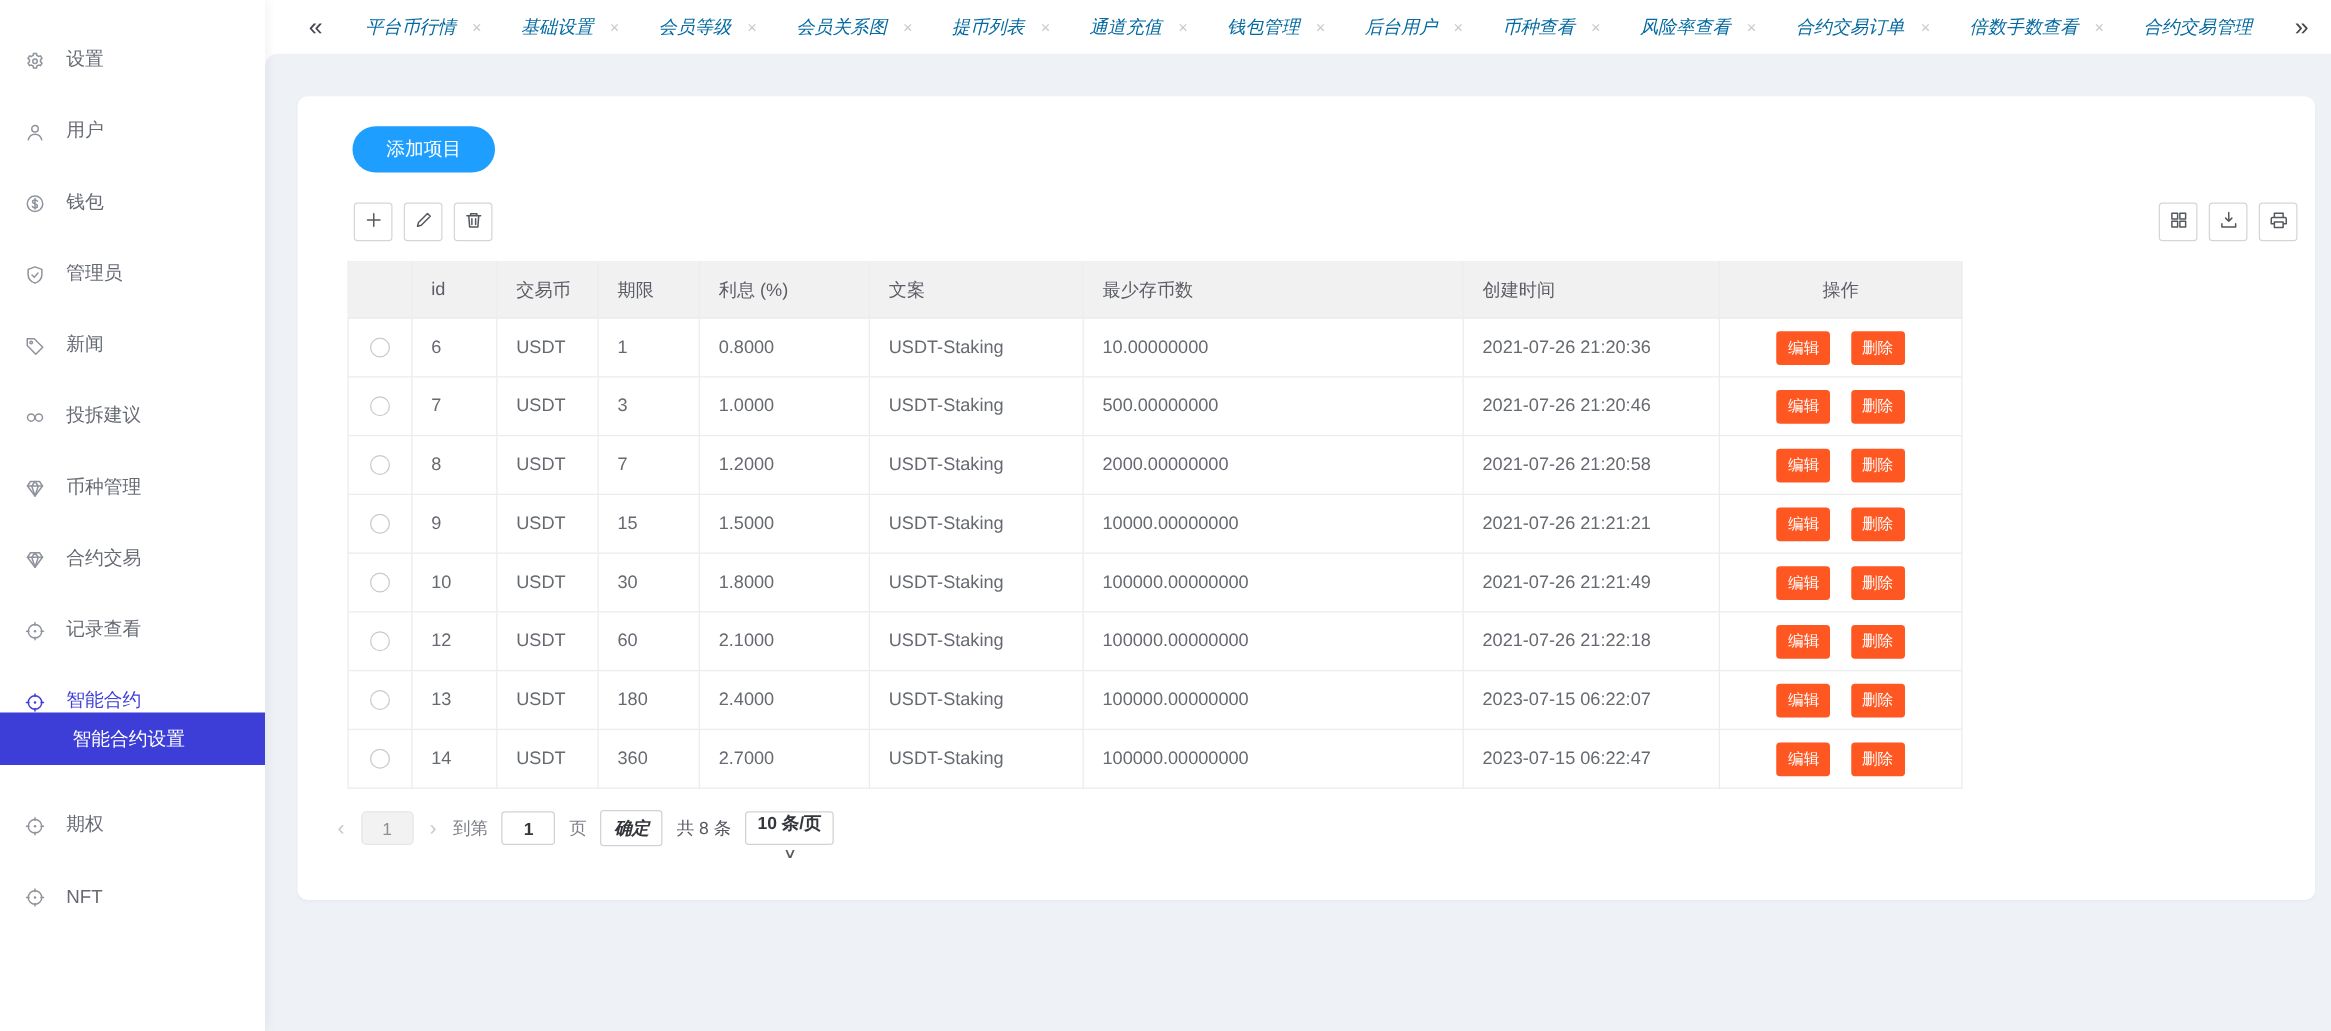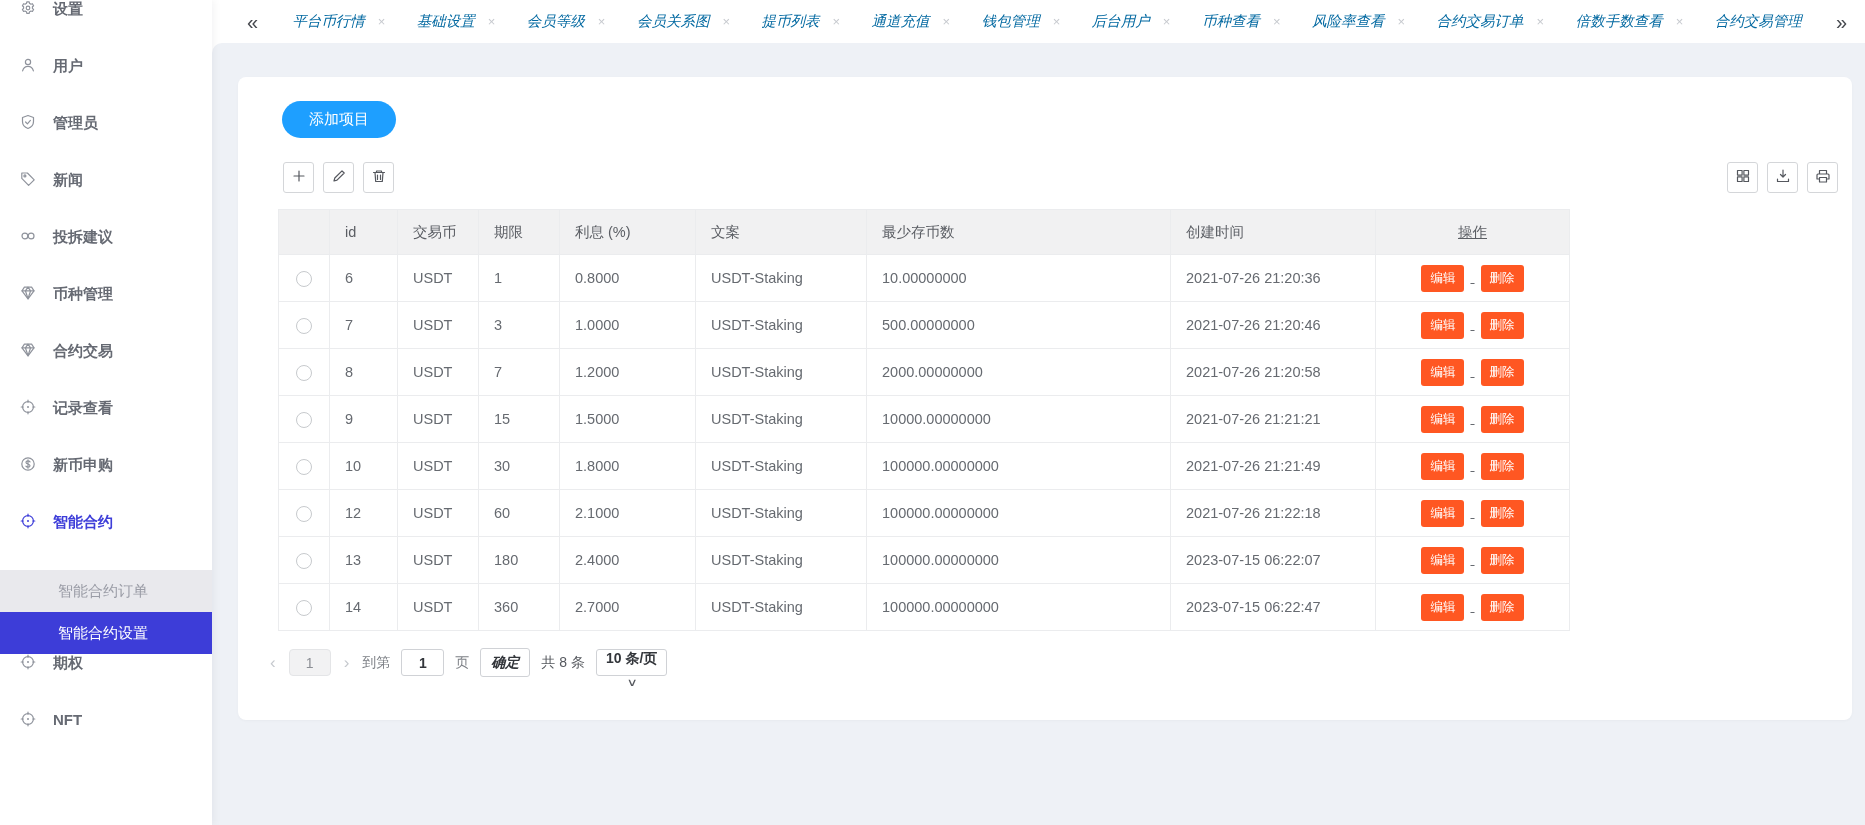--- a/index.html
+++ b/index.html
@@ -3,22 +3,22 @@
 <meta charset="utf-8">
 <style>
   * { box-sizing: border-box; margin: 0; padding: 0; }
   html,body { width: 1865px; height: 825px; overflow: hidden; }
   body { font-family: "Liberation Sans", "DejaVu Sans", sans-serif; background: #eef1f6; }
   .app { display: flex; width: 100%; height: 100%; }
 
   
   .sidebar { width: 212px; height: 100%; background: #fff; flex: 0 0 auto;
              box-shadow: 2px 0 8px rgba(0,21,41,.05); z-index: 5; }
-  .side-item { height: 57px; display: flex; align-items: flex-start; padding-left: 20px;
-               color: #666a73; font-size: 15px; cursor: pointer; font-weight: bold; }
+  .side-item { height: 57px; display: flex; align-items: flex-end; padding-left: 20px;
+               color: #666a73; font-size: 15px; cursor: pointer; }
   .side-item .sicon { width: 16px; height: 16px; margin-right: 17px; color: #8f939c; display: inline-flex; }
   .side-item .sicon svg { width: 16px; height: 16px; }
   .side-item.active { color: #3e3ed9; }
   .side-item.active .sicon { color: #3e3ed9; }
   .sub-item { height: 42px; display: flex; align-items: center; padding-left: 58px;
               font-size: 15px; color: #9a9ca6; cursor: pointer; }
   .sub-item.hover { background: #e9e9ed; color: #9a9ca6; }
   .sub-item.active { background: #3d3dd8; color: #fff; }
 
   
@@ -48,21 +48,21 @@
               justify-content: center; cursor: pointer; }
   .tool-btn svg { width: 16px; height: 16px; }
   .toolbar .spacer { flex: 1; }
 
   table { border-collapse: collapse; table-layout: fixed; width: 1291px; margin-left: 40px;
           font-size: 14.5px; color: #666a70; }
   th, td { border: 1px solid #ebecee; }
   th { background: #f1f1f2; height: 45px; font-weight: normal; text-align: left;
        padding-left: 15px; color: #5b5e64; }
   td { height: 47px; padding-left: 15px; background: #fff; }
-  th.op-col, td.op-cell { text-align: center; padding-left: 0; text-decoration: underline; }
+  th.op-col, td.op-cell { text-align: center; padding-left: 0; }
   .radio { display: inline-block; width: 16px; height: 16px; border: 1px solid #c7cacd;
            border-radius: 50%; background: #fff; cursor: pointer; vertical-align: middle; }
   td.radio-cell { text-align: center; padding-left: 0; }
   .op-btn { display: inline-block; background: #ff5722; color: #fff; border: none;
             border-radius: 3px; font-size: 12.5px; padding: 5px 9px; margin: 0 6px;
             cursor: pointer; font-family: inherit; }
 
   .pagination { display: flex; align-items: center; margin: 17px 0 0 30px; gap: 11px;
                 font-size: 14px; color: #7d8086; }
   .pg-arrow { color: #c6c9ce; font-size: 17px; cursor: pointer; line-height: 1; padding: 0 2px; }
@@ -102,20 +102,29 @@
         <div class="side-item">
           <span class="sicon">
             <svg viewBox="0 0 16 16" fill="none" stroke="currentColor" stroke-width="1.2" stroke-linecap="round" stroke-linejoin="round">
               <circle cx="8" cy="5" r="2.6"></circle>
               <path d="M2.6 13.8c.8-2.9 3-4.4 5.4-4.4s4.6 1.5 5.4 4.4"></path>
             </svg>
           </span>
           <span>用户</span>
         </div>
 
+        <div class="side-item">
+          <span class="sicon">
+            <svg viewBox="0 0 16 16" fill="none" stroke="currentColor" stroke-width="1.2" stroke-linecap="round" stroke-linejoin="round">
+              <circle cx="8" cy="8" r="6.2"></circle>
+              <path d="M8 3.8v8.4M10 5.9c-.5-.7-1.2-1-2-1-1.1 0-2 .6-2 1.5 0 2.1 4 1.2 4 3.3 0 .9-.9 1.5-2 1.5-.9 0-1.6-.3-2.1-1"></path>
+            </svg>
+          </span>
+          <span>钱包</span>
+        </div>
 
         <div class="side-item">
           <span class="sicon">
             <svg viewBox="0 0 16 16" fill="none" stroke="currentColor" stroke-width="1.2" stroke-linecap="round" stroke-linejoin="round">
               <path d="M8 1.5l5.5 2v4c0 3.4-2.3 5.9-5.5 7-3.2-1.1-5.5-3.6-5.5-7v-4z"></path>
               <path d="M5.6 8l1.8 1.8 3-3.4"></path>
             </svg>
           </span>
           <span>管理员</span>
         </div>
@@ -164,44 +173,32 @@
           <span class="sicon">
             <svg viewBox="0 0 16 16" fill="none" stroke="currentColor" stroke-width="1.2" stroke-linecap="round" stroke-linejoin="round">
               <circle cx="8" cy="8" r="5.4"></circle>
               <circle cx="8" cy="8" r="1" fill="currentColor" stroke="none"></circle>
               <path d="M8 1.2v2M8 12.8v2M1.2 8h2M12.8 8h2"></path>
             </svg>
           </span>
           <span>记录查看</span>
         </div>
 
-        <div class="side-item">
-          <span class="sicon">
-            <svg viewBox="0 0 16 16" fill="none" stroke="currentColor" stroke-width="1.2" stroke-linecap="round" stroke-linejoin="round">
-              <circle cx="8" cy="8" r="6.2"></circle>
-              <path d="M8 3.8v8.4M10 5.9c-.5-.7-1.2-1-2-1-1.1 0-2 .6-2 1.5 0 2.1 4 1.2 4 3.3 0 .9-.9 1.5-2 1.5-.9 0-1.6-.3-2.1-1"></path>
-            </svg>
-          </span>
-          <span>新币申购</span>
-        </div>
 
         <div class="side-item active">
           <span class="sicon">
             <svg viewBox="0 0 16 16" fill="none" stroke="currentColor" stroke-width="1.2" stroke-linecap="round" stroke-linejoin="round">
               <circle cx="8" cy="8" r="5.4"></circle>
               <circle cx="8" cy="8" r="1" fill="currentColor" stroke="none"></circle>
               <path d="M8 1.2v2M8 12.8v2M1.2 8h2M12.8 8h2"></path>
             </svg>
           </span>
           <span>智能合约</span>
         </div>
 
-        <div class="sub-item hover">
-          <span>智能合约订单</span>
-        </div>
 
         <div class="sub-item active">
           <span>智能合约设置</span>
         </div>
 
         <div class="side-item">
           <span class="sicon">
             <svg viewBox="0 0 16 16" fill="none" stroke="currentColor" stroke-width="1.2" stroke-linecap="round" stroke-linejoin="round">
               <circle cx="8" cy="8" r="5.4"></circle>
               <circle cx="8" cy="8" r="1" fill="currentColor" stroke="none"></circle>

